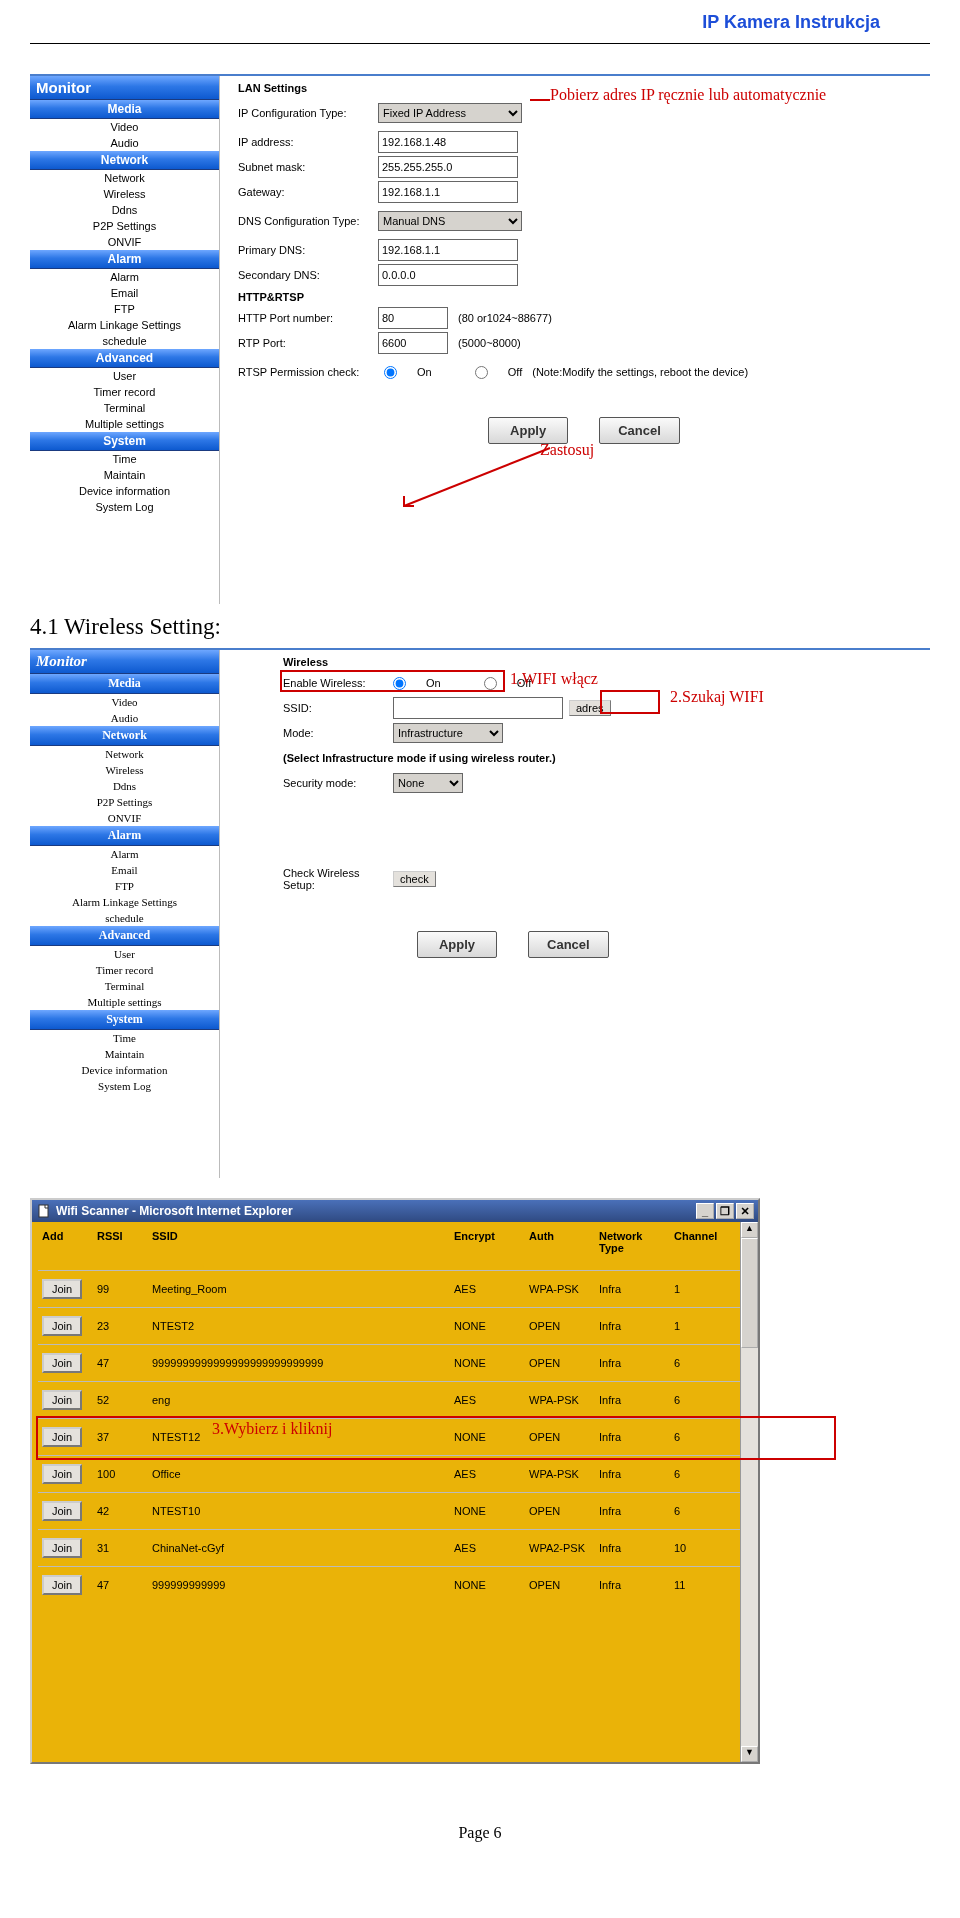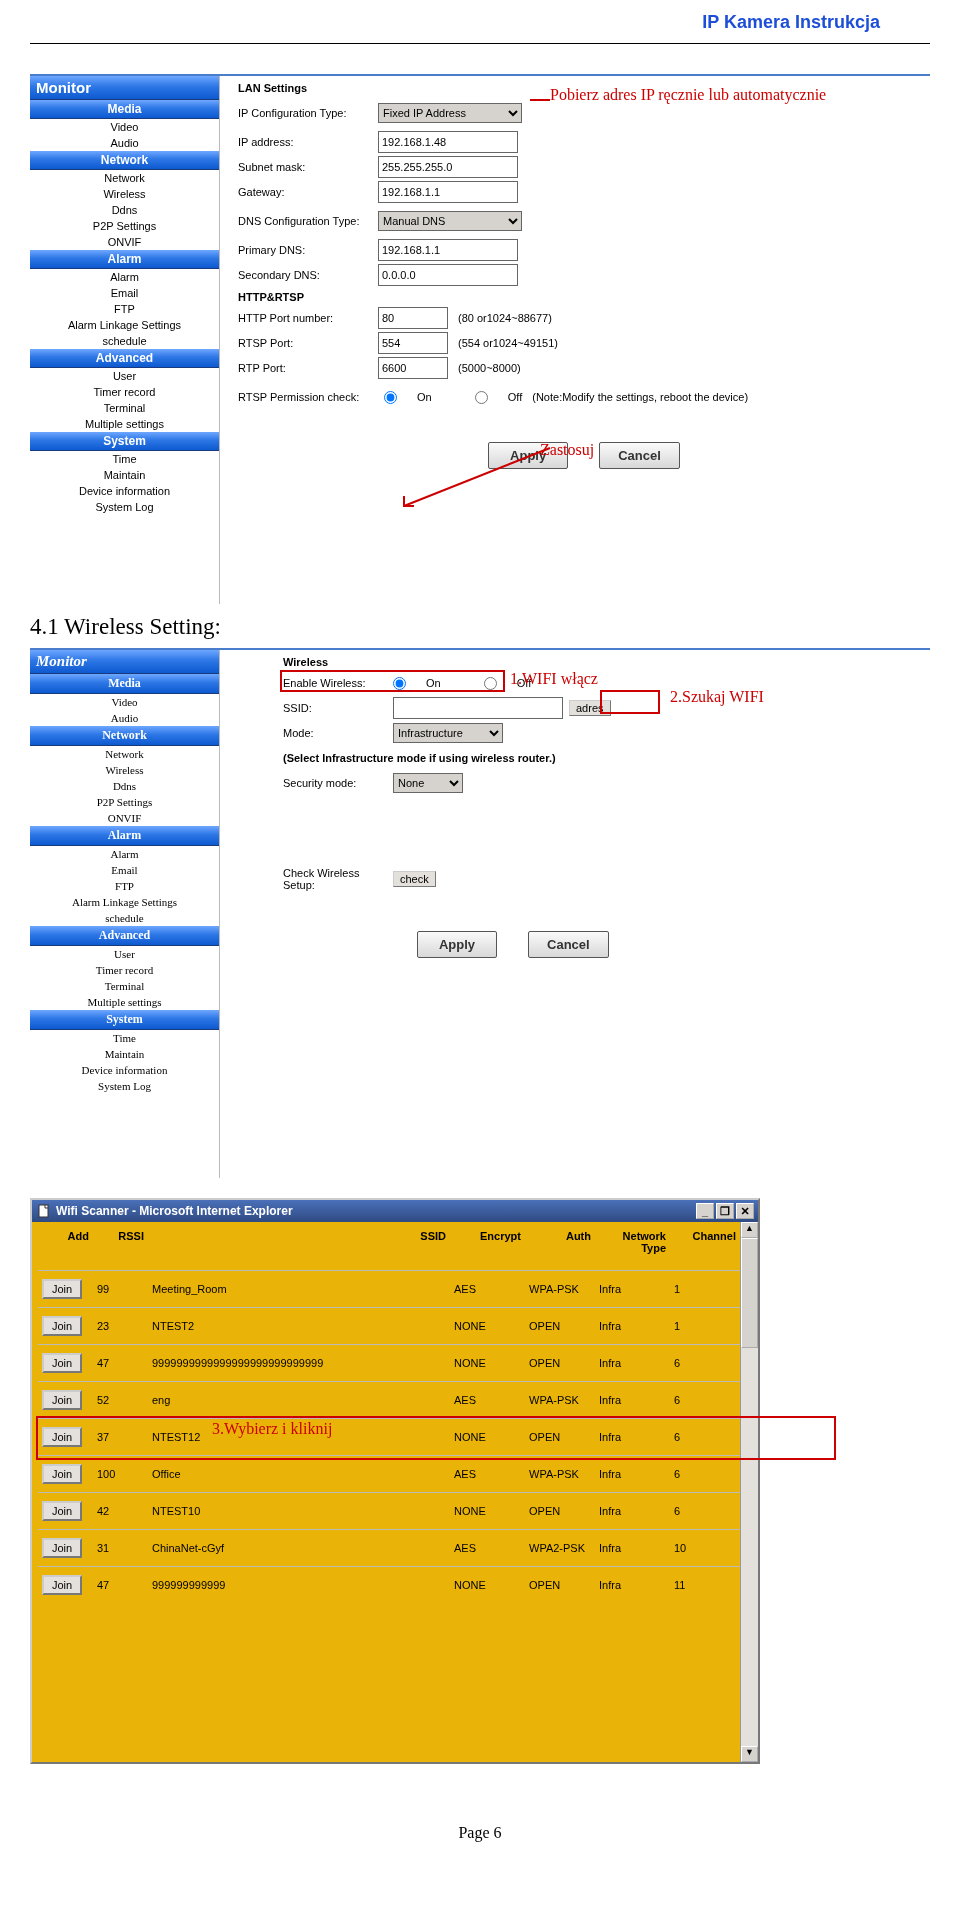--- a/index.html
+++ b/index.html
@@ -156,21 +156,21 @@
     border-left: 1px solid #999;
     display: flex; flex-direction: column;
   }
   .sb-btn { height: 16px; background: #d6d3ce; border: 1px outset #fff; font-size: 9px; text-align: center; }
   .sb-track { flex: 1 1 auto; position: relative; }
   .sb-thumb { position: absolute; top: 0; left: 0; right: 0; height: 110px; background: #d6d3ce; border: 1px outset #fff; }
   table.wifi {
     width: 100%; border-collapse: collapse; table-layout: fixed;
   }
   table.wifi th {
-    text-align: right; font-size: 11px; font-weight: bold;
+    text-align: left; font-size: 11px; font-weight: bold;
     padding: 4px 4px 16px 4px; vertical-align: top;
   }
   table.wifi td {
     padding: 8px 4px; border-top: 1px solid #bbb; font-size: 11px;
     vertical-align: middle;
     word-break: break-all;
   }
   .join-btn {
     display: inline-block;
     border: 2px outset #ccc;
@@ -251,25 +251,20 @@
     </div>
     <div class="form-row">
       <div class="form-label">Secondary DNS:</div>
       <input class="text-input" value="0.0.0.0" style="">
     </div>
     <div class="form-head">HTTP&amp;RTSP</div>
     <div class="form-row">
       <div class="form-label">HTTP Port number:</div>
       <input class="text-input sm" value="80" style="">
       <span class="hint">(80 or1024~88677)</span>
-    </div>
-    <div class="form-row">
-      <div class="form-label">RTSP Port:</div>
-      <input class="text-input sm" value="554" style="">
-      <span class="hint">(554 or1024~49151)</span>
     </div>
     <div class="form-row">
       <div class="form-label">RTP Port:</div>
       <input class="text-input sm" value="6600" style="">
       <span class="hint">(5000~8000)</span>
     </div>
     <div class="form-row tall">
       <div class="form-label">RTSP Permission check:</div>
       <span class="radio-set" style="margin-left:6px;">
         <input type="radio" checked="" style=""> <span>On</span>

